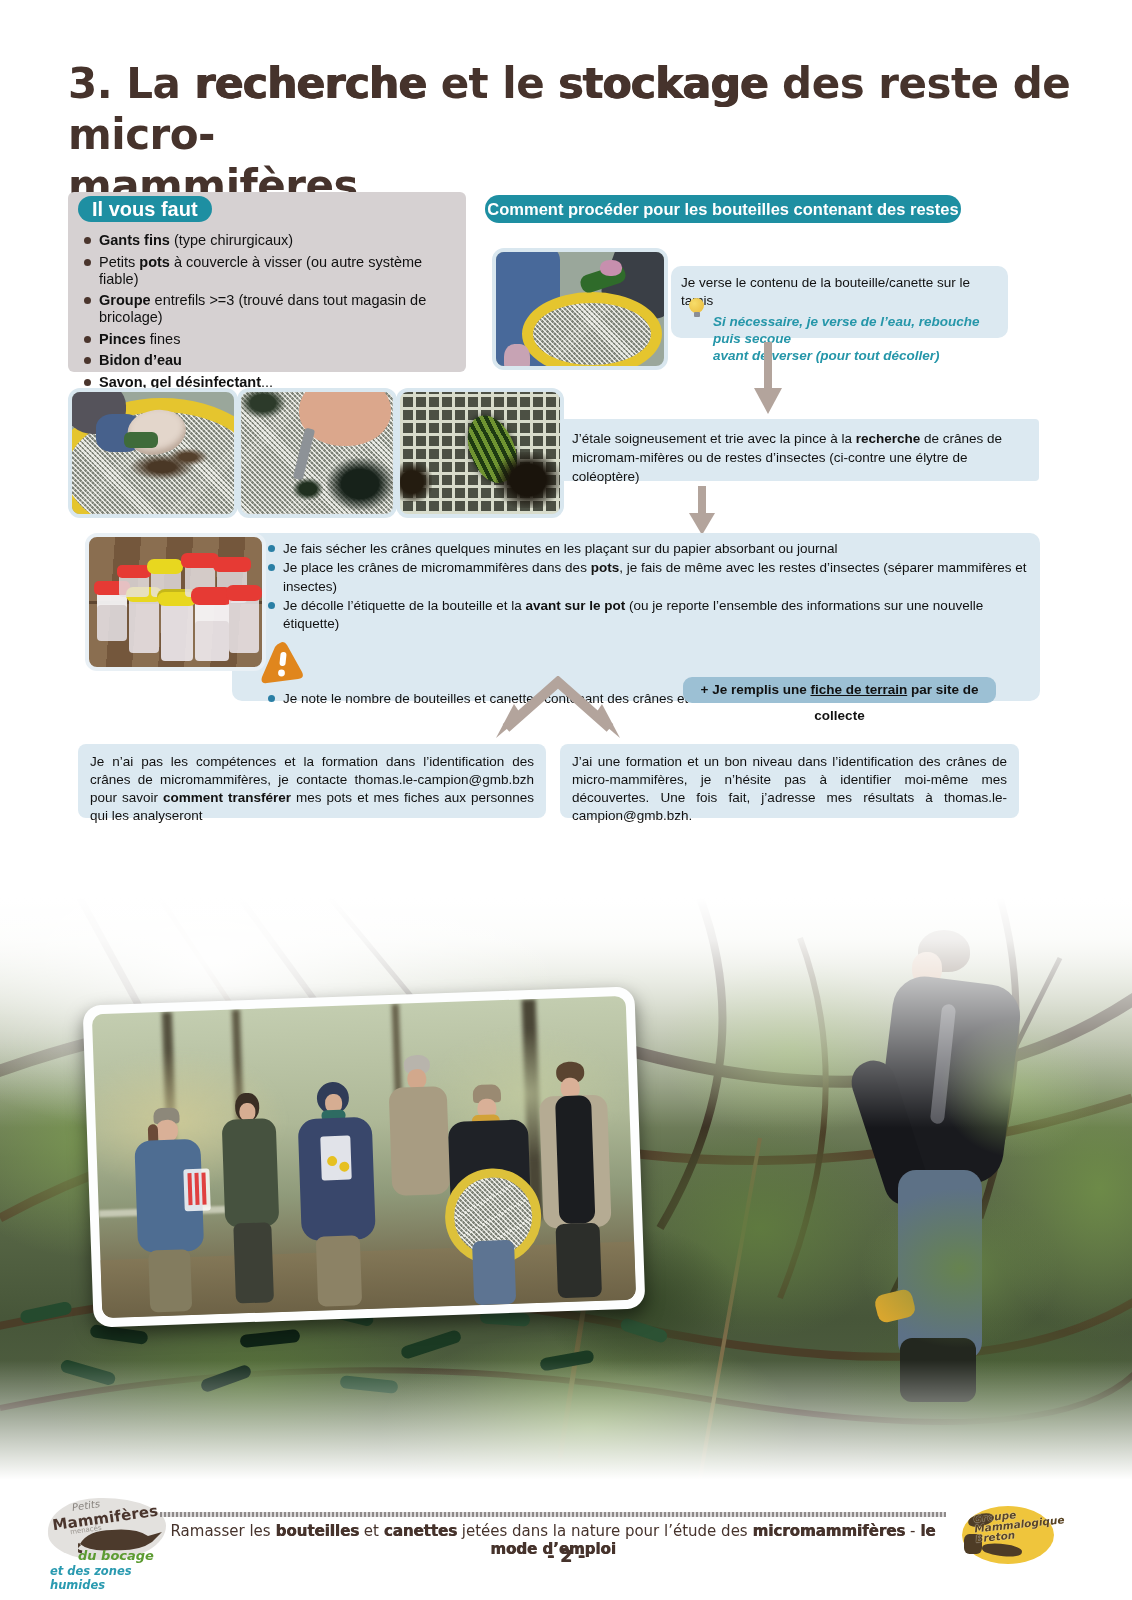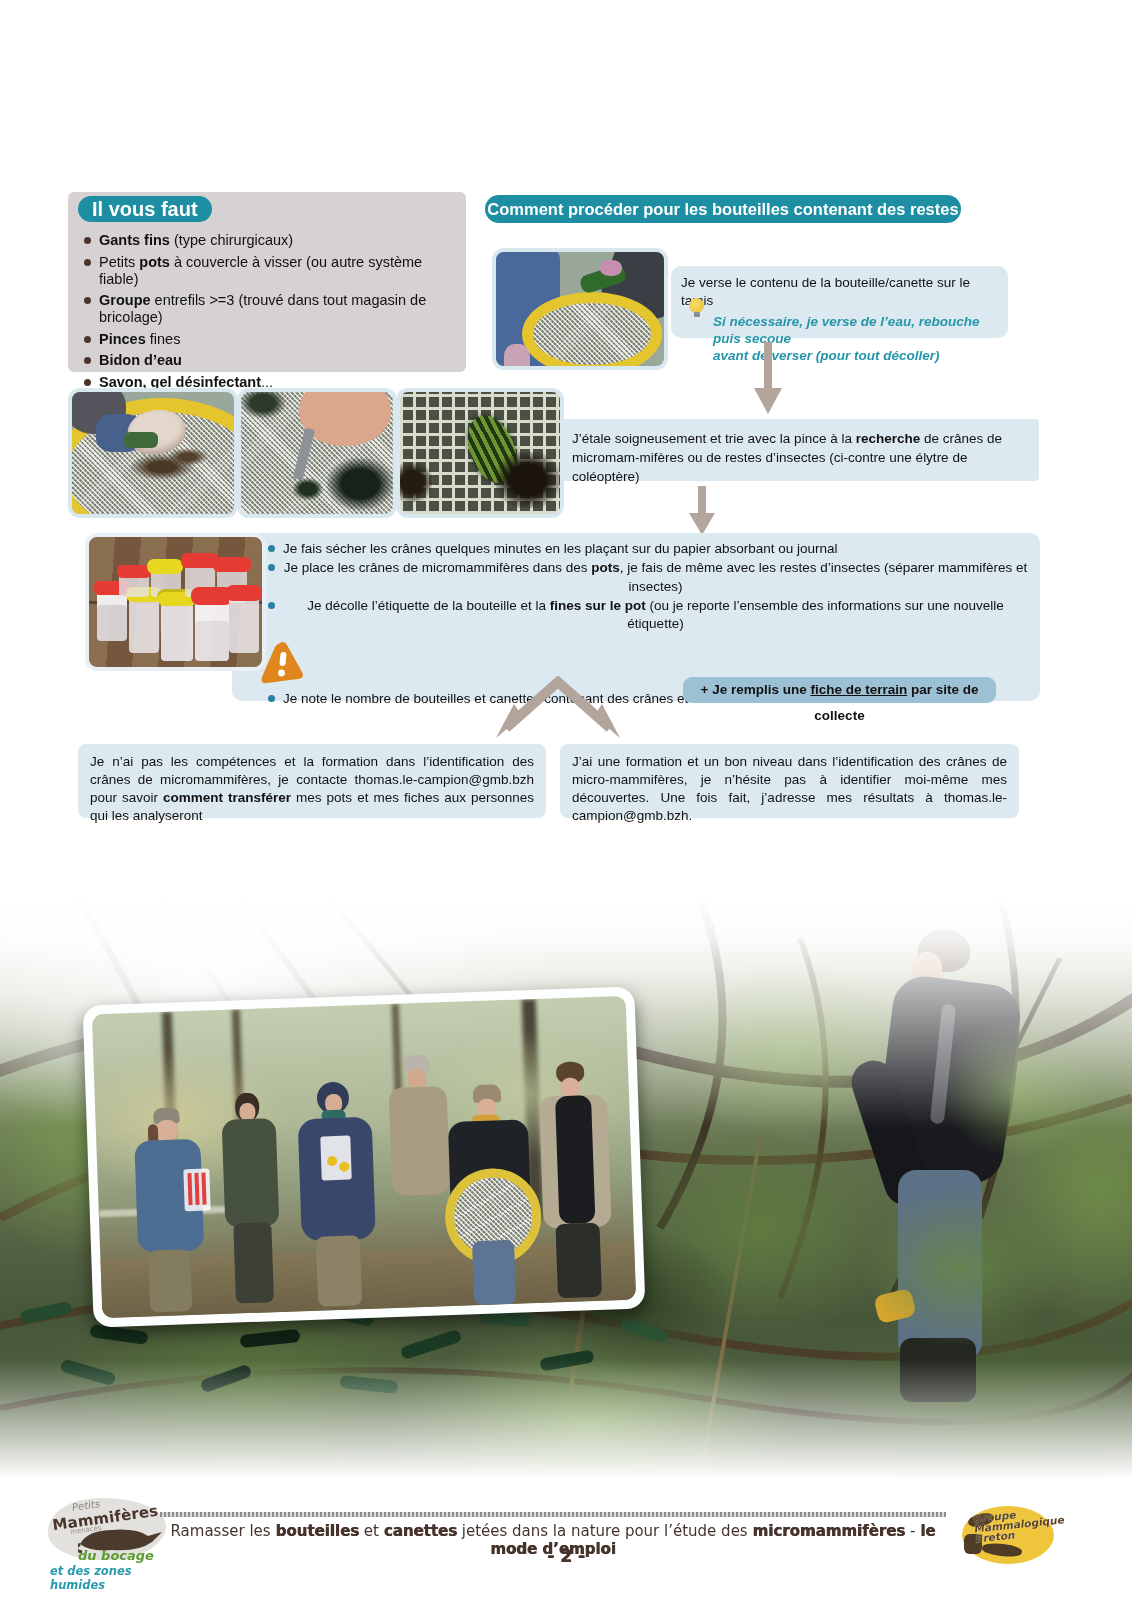--- a/index.html
+++ b/index.html
@@ -43,21 +43,21 @@
 
   
   .bluebox{position:absolute;background:#dce9f1;border-radius:10px;font-size:13.5px;line-height:18px;}
   .hand{color:#2596a9;font-style:italic;font-weight:bold;}
   .bulb{position:absolute;width:15px;height:15px;border-radius:50%;
         background:radial-gradient(circle at 35% 35%,#f7dd6a,#e9b93a);}
   .bulb:after{content:"";position:absolute;left:4.5px;top:14px;width:6px;height:5px;
         background:#8a8d96;border-radius:1px;}
 
   
-  .bli{display:flex;align-items:flex-start;line-height:18.5px;margin-bottom:0.5px;text-align:center;}
+  .bli{display:flex;align-items:flex-start;line-height:18.5px;margin-bottom:0.5px;}
   .bdot{flex:0 0 7px;width:7px;height:7px;border-radius:50%;background:#2a7fa5;margin:5px 8px 0 0;}
 
   .fiche-badge{position:absolute;left:683px;top:677px;width:313px;height:26px;
         background:#9cc0d4;border-radius:9px;text-align:center;
         font-size:13.5px;font-weight:bold;line-height:26px;color:#111;}
 
   
   .videobox{position:absolute;left:400px;top:850px;width:336px;min-height:60px;
         background:#a9c6d8;border:1px solid #7e98a6;border-radius:6px;
         padding:6px 9px;font-size:14px;font-weight:bold;line-height:20px;
@@ -106,20 +106,21 @@
         transform:rotate(-6deg);text-shadow:0 0 1px #fff;}
   .scrib{position:absolute;background:#4e3c26;border-radius:45%;}
 
   svg{display:block;}
 </style>
 </head>
 <body>
 
 <div class="page">
 
+  <div class="title"><span>3. La </span><span class="tb">recherche</span><span> et le </span><span class="tb">stockage</span><span> des reste de micro-</span><br><span>mammifères</span></div>
 
   <div class="needs">
     <div class="needs-badge">Il vous faut</div>
     <div class="needs-list">
       <div class="nli">
           <span class="ndot"></span>
           <span><span class="b">Gants fins</span><span> (type chirurgicaux)</span></span>
         </div>
       <div class="nli">
           <span class="ndot"></span>
@@ -204,21 +205,21 @@
     <div class="bli">
         <span class="bdot"></span>
         <span><span>Je fais sécher les crânes quelques minutes en les plaçant sur du papier absorbant ou journal</span></span>
       </div>
     <div class="bli">
         <span class="bdot"></span>
         <span><span>Je place les crânes de micromammifères dans des </span><span class="b">pots</span><span>, je fais de même avec les restes d’insectes (séparer mammifères et insectes)</span></span>
       </div>
     <div class="bli">
         <span class="bdot"></span>
-        <span><span>Je décolle l’étiquette de la bouteille et la </span><span class="b">fines sur le pot</span><span> (ou je reporte l’ensemble des informations sur une nouvelle étiquette)</span></span>
+        <span><span>Je décolle l’étiquette de la bouteille et la </span><span class="b">avant sur le pot</span><span> (ou je reporte l’ensemble des informations sur une nouvelle étiquette)</span></span>
       </div>
     <div style="position:relative;height:50px;margin:4px 0 2px -8px;">
       <svg class="abs" style="left:0px;top:2px;" width="44" height="44" viewBox="0 0 44 44">
         <path d="M20 3 Q24 0 27 5 L42 32 Q45 38 38 39 L7 43 Q0 44 2 37 L15 7 Q17 4 20 3 Z" fill="#e0861d"></path>
         <rect x="20" y="12" width="6" height="14" rx="3" fill="#fff" transform="rotate(6 23 19)"></rect>
         <circle cx="21.5" cy="33" r="3.4" fill="#fff"></circle>
       </svg>
     </div>
     <div class="bli">
         <span class="bdot"></span>

